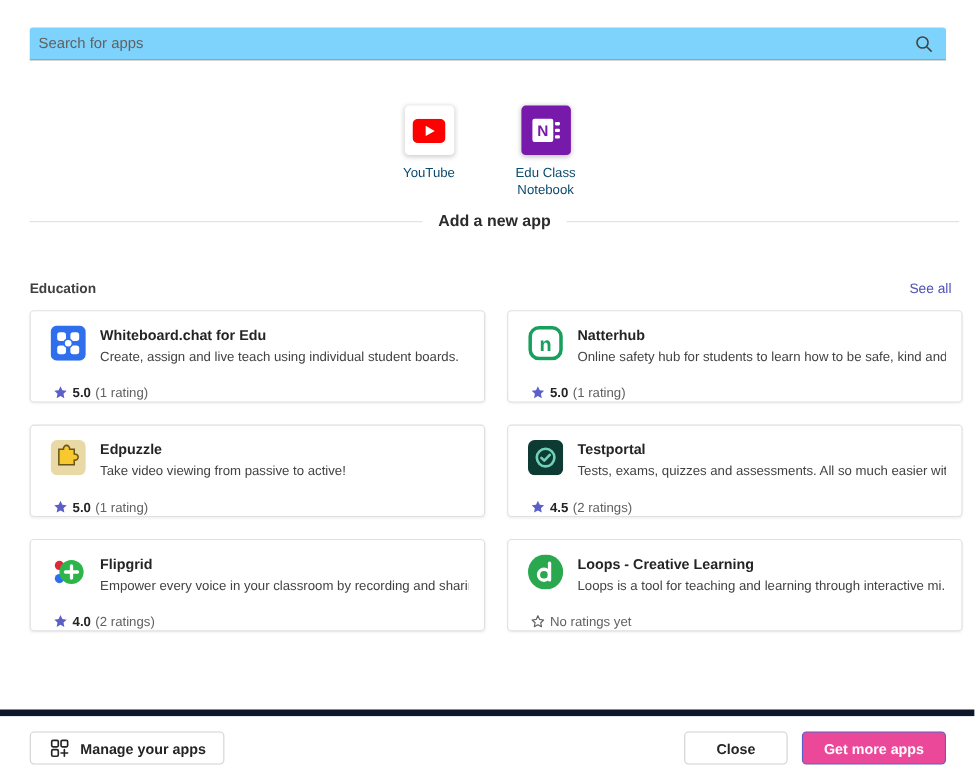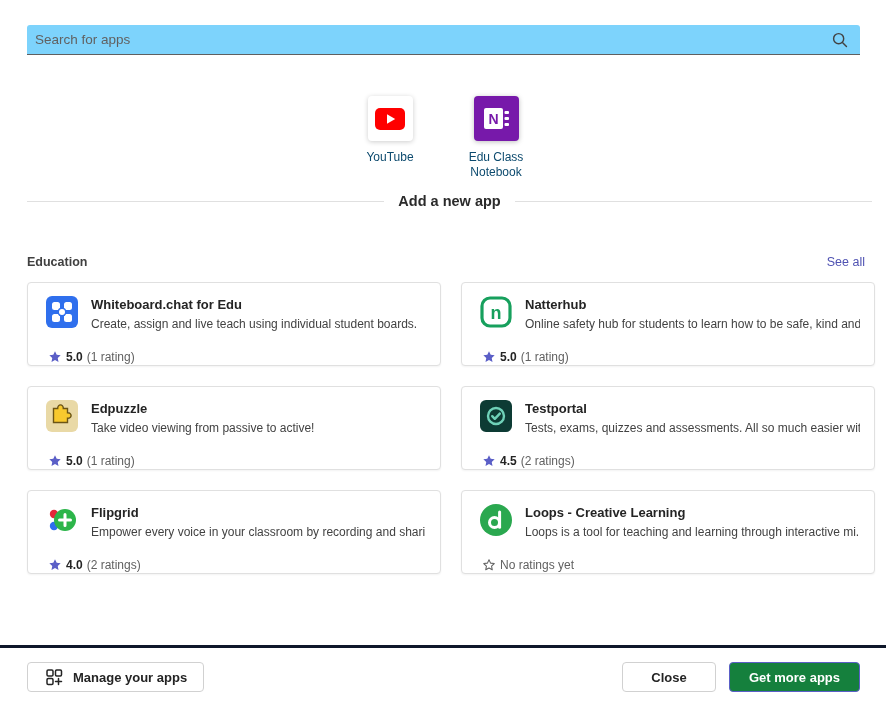--- a/index.html
+++ b/index.html
@@ -83,30 +83,30 @@
   }
   .card-rating { display:flex; align-items:center; gap:4px; margin-top:19px; margin-left:2px; }
   .star-wrap { display:flex; align-items:center; }
   .rating-num { font-size:12px; font-weight:700; color:#242424; }
   .rating-count { font-size:12px; color:#616161; }
   .no-rating { font-size:12px; color:#616161; }
 
   
   .footer {
     position:absolute; left:0; bottom:0; width:886px; height:58px;
-    background:#fff; border-top:3px solid #0f172a;
+    background:#fff; border-top:6px solid #0f172a;
   }
   .btn {
     height:30px; border-radius:4px;
     font-family:inherit; font-size:13px; font-weight:600;
     display:inline-flex; align-items:center; justify-content:center;
     cursor:pointer;
   }
   .btn-outline { background:#fff; border:1px solid #d1d1d1; color:#242424; }
-  .btn-primary { background:#15803d; border:1px solid #5b5fc7; color:#fff; }
+  .btn-primary { background:#ec4899; border:1px solid #5b5fc7; color:#fff; }
   .manage-btn { position:absolute; left:27px; top:14px; padding:0 16px; gap:9px; }
   .close-btn  { position:absolute; right:170px; top:14px; width:94px; }
   .getmore-btn{ position:absolute; right:26px;  top:14px; width:131px; }
 </style>
 </head>
 <body>
 
 <div>
 
   <div class="search-bar">

